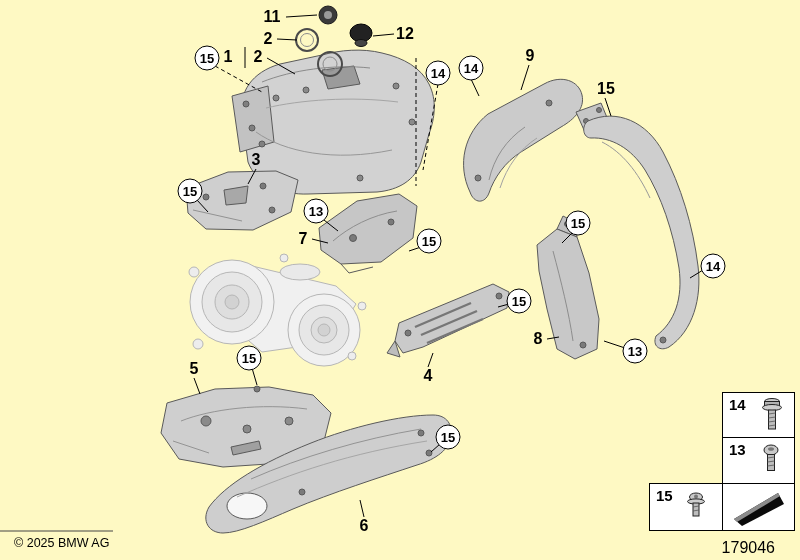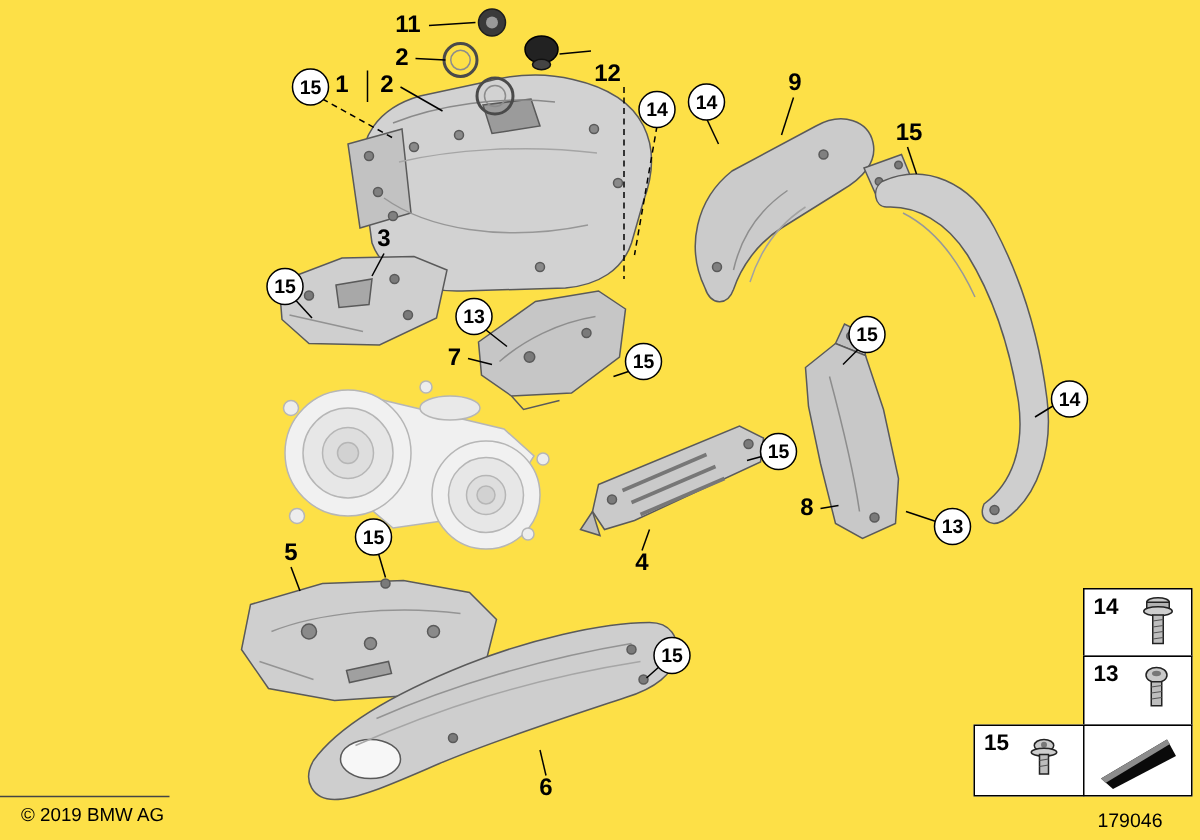--- a/index.html
+++ b/index.html
@@ -1,33 +1,33 @@
 <!DOCTYPE html>
 <html><head>
 <meta charset="utf-8">
 <style>
   html,body{margin:0;padding:0;background:#ffffff;}
-  .stage{position:relative;width:800px;height:560px;background:#fde047;overflow:hidden;
+  .stage{position:relative;width:800px;height:560px;background:#fef9c3;overflow:hidden;
          font-family:"Liberation Sans",sans-serif;color:#000;}
   svg.drawing{position:absolute;left:0;top:0;z-index:1;}
   
   .co{position:absolute;transform:translate(-50%,-50%);font-weight:bold;font-size:16px;
       line-height:1;z-index:3;background:transparent;}
   .co.circled{width:23px;height:23px;border:1.6px solid #000;border-radius:50%;background:#fff;
       display:flex;align-items:center;justify-content:center;font-size:13px;}
   
   .legend-cell{position:absolute;box-sizing:border-box;border:1.3px solid #000;background:#fff;z-index:2;}
   .legend-cell .num{position:absolute;left:6px;top:3px;font-weight:bold;font-size:15px;}
   .legend-cell svg{position:absolute;}
   #cell-14{left:722px;top:392px;width:73px;height:46px;}
   #cell-13{left:722px;top:437px;width:73px;height:47px;}
   #cell-15{left:649px;top:483px;width:74px;height:48px;}
   #cell-wedge{left:722px;top:483px;width:73px;height:48px;}
   .copyright{position:absolute;left:14px;top:536px;font-size:12.5px;z-index:3;}
-  .diagram-number{position:absolute;right:25px;top:539px;font-size:13px;z-index:3;}
+  .diagram-number{position:absolute;right:25px;top:539px;font-size:16px;z-index:3;}
 </style>
 </head>
 <body>
 
 <div class="stage">
 
   <svg class="drawing" width="800" height="560" viewBox="0 0 800 560">
 
     <g stroke="#b6b6b6" stroke-width="1" fill="#ededed">
       <path d="M252,266 L336,286 L356,304 L332,342 L262,352 L236,330 Z" fill="#f0f0f0"></path>
@@ -181,21 +181,21 @@
       <line x1="194" y1="378" x2="200" y2="394"></line>
       <line x1="440" y1="444" x2="431" y2="452"></line>
       <line x1="364" y1="517" x2="360" y2="500"></line>
     </g>
 
     <line x1="0" y1="531" x2="113" y2="531" stroke="#444444" stroke-width="1"></line>
   </svg>
 
   <div class="co" style="left:272px;top:17px">11</div>
   <div class="co" style="left:268px;top:39px">2</div>
-  <div class="co" style="left:405px;top:50px">12</div>
+  <div class="co" style="left:405px;top:34px">12</div>
   <div class="co" style="left:228px;top:57px">1</div>
   <div class="co" style="left:258px;top:57px">2</div>
   <div class="co circled" style="left:207px;top:58px">15</div>
   <div class="co circled" style="left:438px;top:73px">14</div>
   <div class="co circled" style="left:471px;top:68px">14</div>
   <div class="co" style="left:530px;top:56px">9</div>
   <div class="co" style="left:606px;top:89px">15</div>
   <div class="co" style="left:256px;top:160px">3</div>
   <div class="co circled" style="left:190px;top:191px">15</div>
   <div class="co circled" style="left:316px;top:211px">13</div>
@@ -250,16 +250,16 @@
     </svg>
   </div>
 
   <div class="legend-cell" id="cell-wedge">
     <svg width="60" height="44" viewBox="0 0 60 44" style="left:6px;top:2px">
       <polygon points="5,33 49,7 55,18 13,40" fill="#0a0a0a"></polygon>
       <polygon points="5,33 49,7 51,10 8,36" fill="#8c8c8c"></polygon>
     </svg>
   </div>
 
-  <div class="copyright">© 2019 BMW AG</div>
+  <div class="copyright">© 2025 BMW AG</div>
   <div class="diagram-number">179046</div>
 
 </div>
 
 </body></html>

